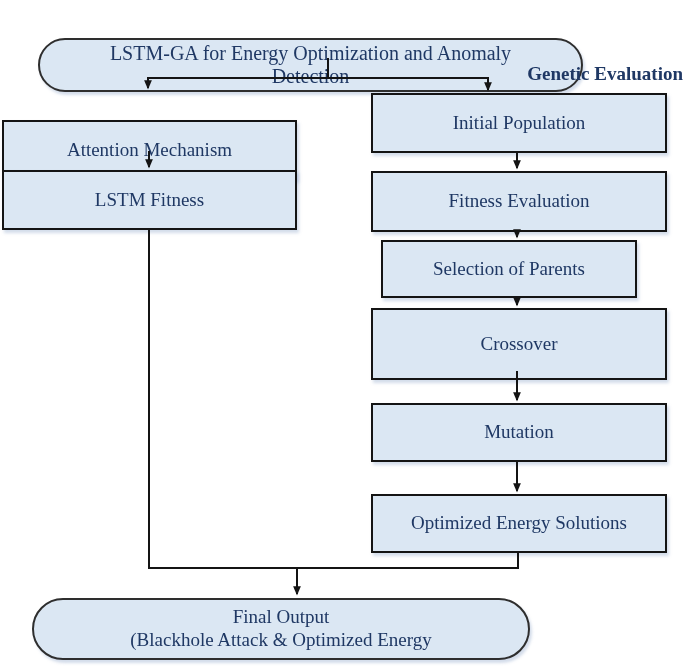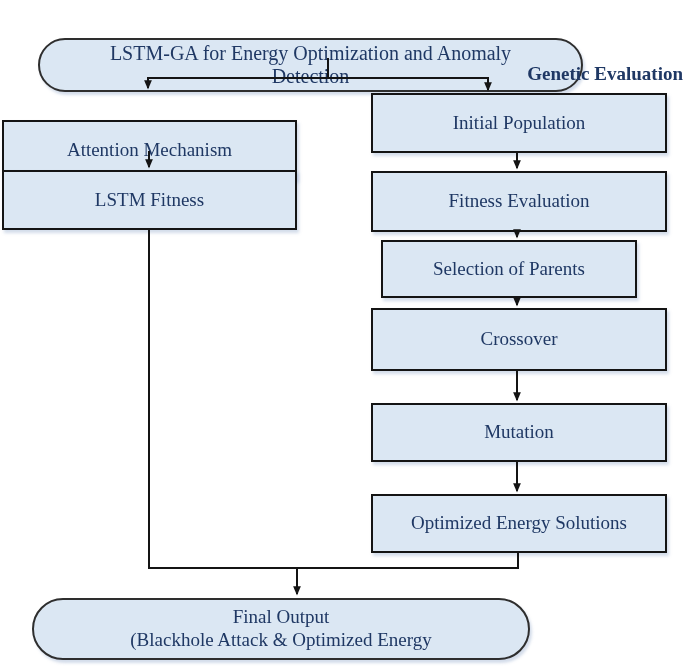--- a/index.html
+++ b/index.html
@@ -30,21 +30,21 @@
     border-radius: 32px;
     border-color: #2e2e2e;
   }
   #node-title      { left: 38px;  top: 4px;   width: 545px; height: 54px; font-size: 20px; line-height: 1.15; margin-top: 34px; }
   #node-title .inner { max-width: 452px; }
   #node-attention  { left: 2px;   top: 91px;  width: 295px; height: 60px; margin-top: 29px; }
   #node-lstm       { left: 2px;   top: 170px; width: 295px; height: 60px; }
   #node-initial    { left: 371px; top: 93px;  width: 296px; height: 60px; font-family: Liberation Serif, serif; }
   #node-fitness    { left: 371px; top: 171px; width: 296px; height: 61px; }
   #node-selection  { left: 381px; top: 240px; width: 256px; height: 58px; }
-  #node-crossover  { left: 371px; top: 308px; width: 296px; height: 63px; }
+  #node-crossover  { left: 371px; top: 308px; width: 296px; height: 72px; }
   #node-mutation   { left: 371px; top: 403px; width: 296px; height: 59px; }
   #node-optimized  { left: 371px; top: 494px; width: 296px; height: 59px; }
   #node-final      { left: 32px;  top: 598px; width: 498px; height: 62px; border-radius: 31px; }
   .branch-label {
     position: absolute;
     top: 63px;
     right: 2px;
     font-size: 19px;
     font-weight: bold;
     color: #1f3864;

